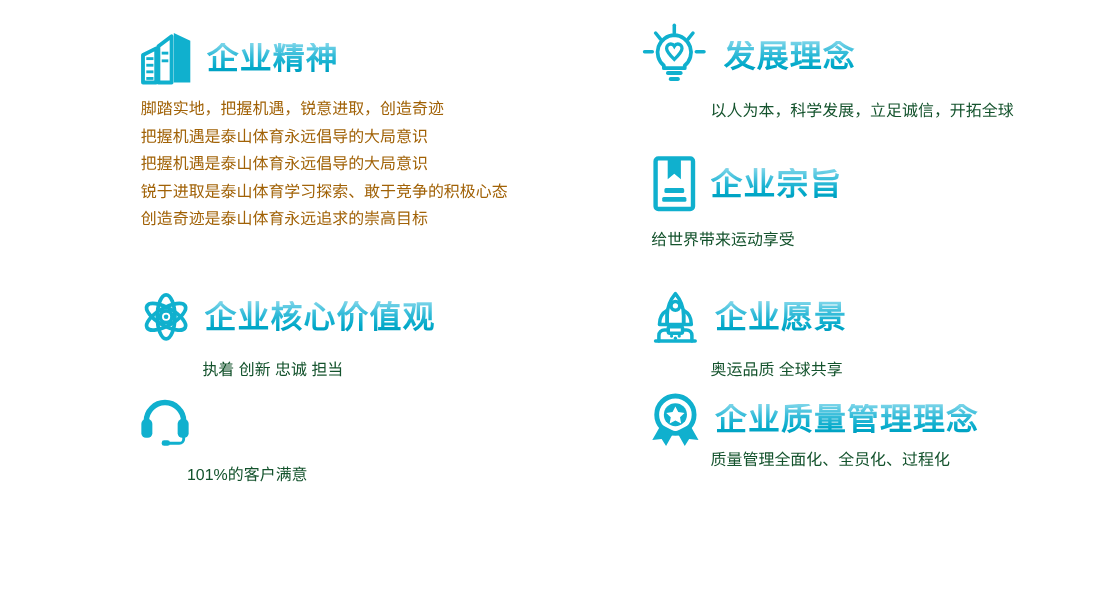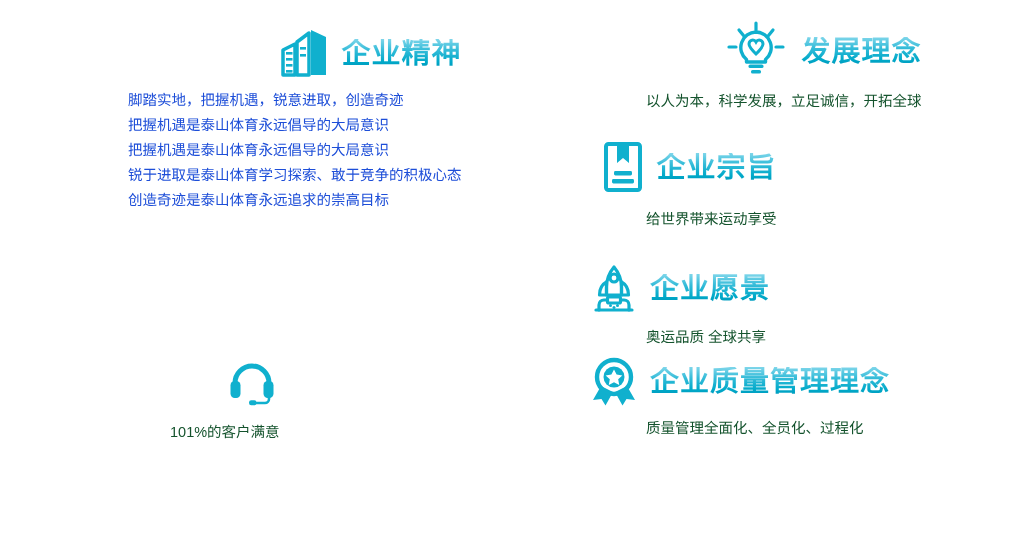--- a/index.html
+++ b/index.html
@@ -25,21 +25,20 @@
 
   
   .block {
     position: absolute;
   }
   .head {
     display: flex;
     align-items: center;
     gap: 10px;
     height: 54px;
-    justify-content: flex-end;
   }
   .icon {
     flex: 0 0 auto;
     display: block;
     line-height: 0;
   }
   .title {
     font-family: "DejaVu Serif", "Liberation Serif", serif;
     font-weight: 700;
     font-size: 29px;
@@ -53,21 +52,21 @@
     -webkit-text-fill-color: transparent;
   }
   .lines {
     margin: 0;
     padding: 0;
     list-style: none;
   }
   .lines li {
     font-size: 14.5px;
     line-height: 25px;
-    color: #1d4ed8;
+    color: #a16207;
     white-space: nowrap;
     font-family: "Liberation Sans", "DejaVu Sans", sans-serif;
   }
   .sub {
     font-size: 14.5px;
     line-height: 22px;
     color: #14532d;
     white-space: nowrap;
   }
 
@@ -78,27 +77,27 @@
   #blk-values      { left: 126px; top: 261px; }
   #blk-values .body{ margin-top: 11px; margin-left: 58px; }
 
   #blk-service     { left: 124px; top: 357px; }
   #blk-service .body{ margin-top: 10px; margin-left: 46px; }
 
   #blk-dev         { left: 578px; top: 20px;  }
   #blk-dev .body   { margin-top: 8px; margin-left: 68px; }
 
   #blk-purpose     { left: 592px; top: 140px; }
-  #blk-purpose .body{ margin-top: 14px; margin-left: 54px; }
+  #blk-purpose .body{ margin-top: 14px; }
 
   #blk-vision      { left: 588px; top: 261px; }
   #blk-vision .body{ margin-top: 11px; margin-left: 58px; }
 
   #blk-quality     { left: 588px; top: 354px; }
-  #blk-quality .body{ margin-top: 10px; margin-left: 58px; font-family: Liberation Mono, monospace; }
+  #blk-quality .body{ margin-left: 58px; }
 
   #blk-dev .head { height: 62px; }
 </style>
 </head>
 <body>
 
 <div class="page">
 
   <div class="block" id="blk-spirit">
     <div class="head">
@@ -123,20 +122,39 @@
       <ul class="lines">
         <li>脚踏实地，把握机遇，锐意进取，创造奇迹</li>
         <li>把握机遇是泰山体育永远倡导的大局意识</li>
         <li>把握机遇是泰山体育永远倡导的大局意识</li>
         <li>锐于进取是泰山体育学习探索、敢于竞争的积极心态</li>
         <li>创造奇迹是泰山体育永远追求的崇高目标</li>
       </ul>
     </div>
   </div>
 
+  <div class="block" id="blk-values">
+    <div class="head">
+      <span class="icon">
+        <svg width="50" height="48" viewBox="0 0 50 48" aria-hidden="true">
+          <g fill="none" stroke="#10b0ce" stroke-width="3.4">
+            <ellipse cx="25" cy="24" rx="8" ry="20"></ellipse>
+            <ellipse cx="25" cy="24" rx="8" ry="20" transform="rotate(60 25 24)"></ellipse>
+            <ellipse cx="25" cy="24" rx="8" ry="20" transform="rotate(120 25 24)"></ellipse>
+            <circle cx="25" cy="24" r="5.4"></circle>
+          </g>
+          <circle cx="25" cy="24" r="2.1" fill="#10b0ce"></circle>
+        </svg>
+      </span>
+      <span class="title">企业核心价值观</span>
+    </div>
+    <div class="body">
+      <div class="sub">执着 创新 忠诚 担当</div>
+    </div>
+  </div>
 
   <div class="block" id="blk-service">
     <div class="head">
       <span class="icon">
         <svg width="54" height="46" viewBox="0 0 54 46" aria-hidden="true">
           <path d="M9 30 V22 A17 17 0 0 1 43 22 V30" fill="none" stroke="#10b0ce" stroke-width="5" stroke-linecap="round"></path>
           <rect x="4.5" y="20" width="10" height="17" rx="4.2" fill="#10b0ce"></rect>
           <rect x="37.5" y="20" width="10" height="17" rx="4.2" fill="#10b0ce"></rect>
           <path d="M43 36 V38 A4 4 0 0 1 39 42 H30" fill="none" stroke="#10b0ce" stroke-width="2.6" stroke-linecap="round"></path>
           <rect x="23" y="39.3" width="7.5" height="5" rx="2.2" fill="#10b0ce"></rect>

